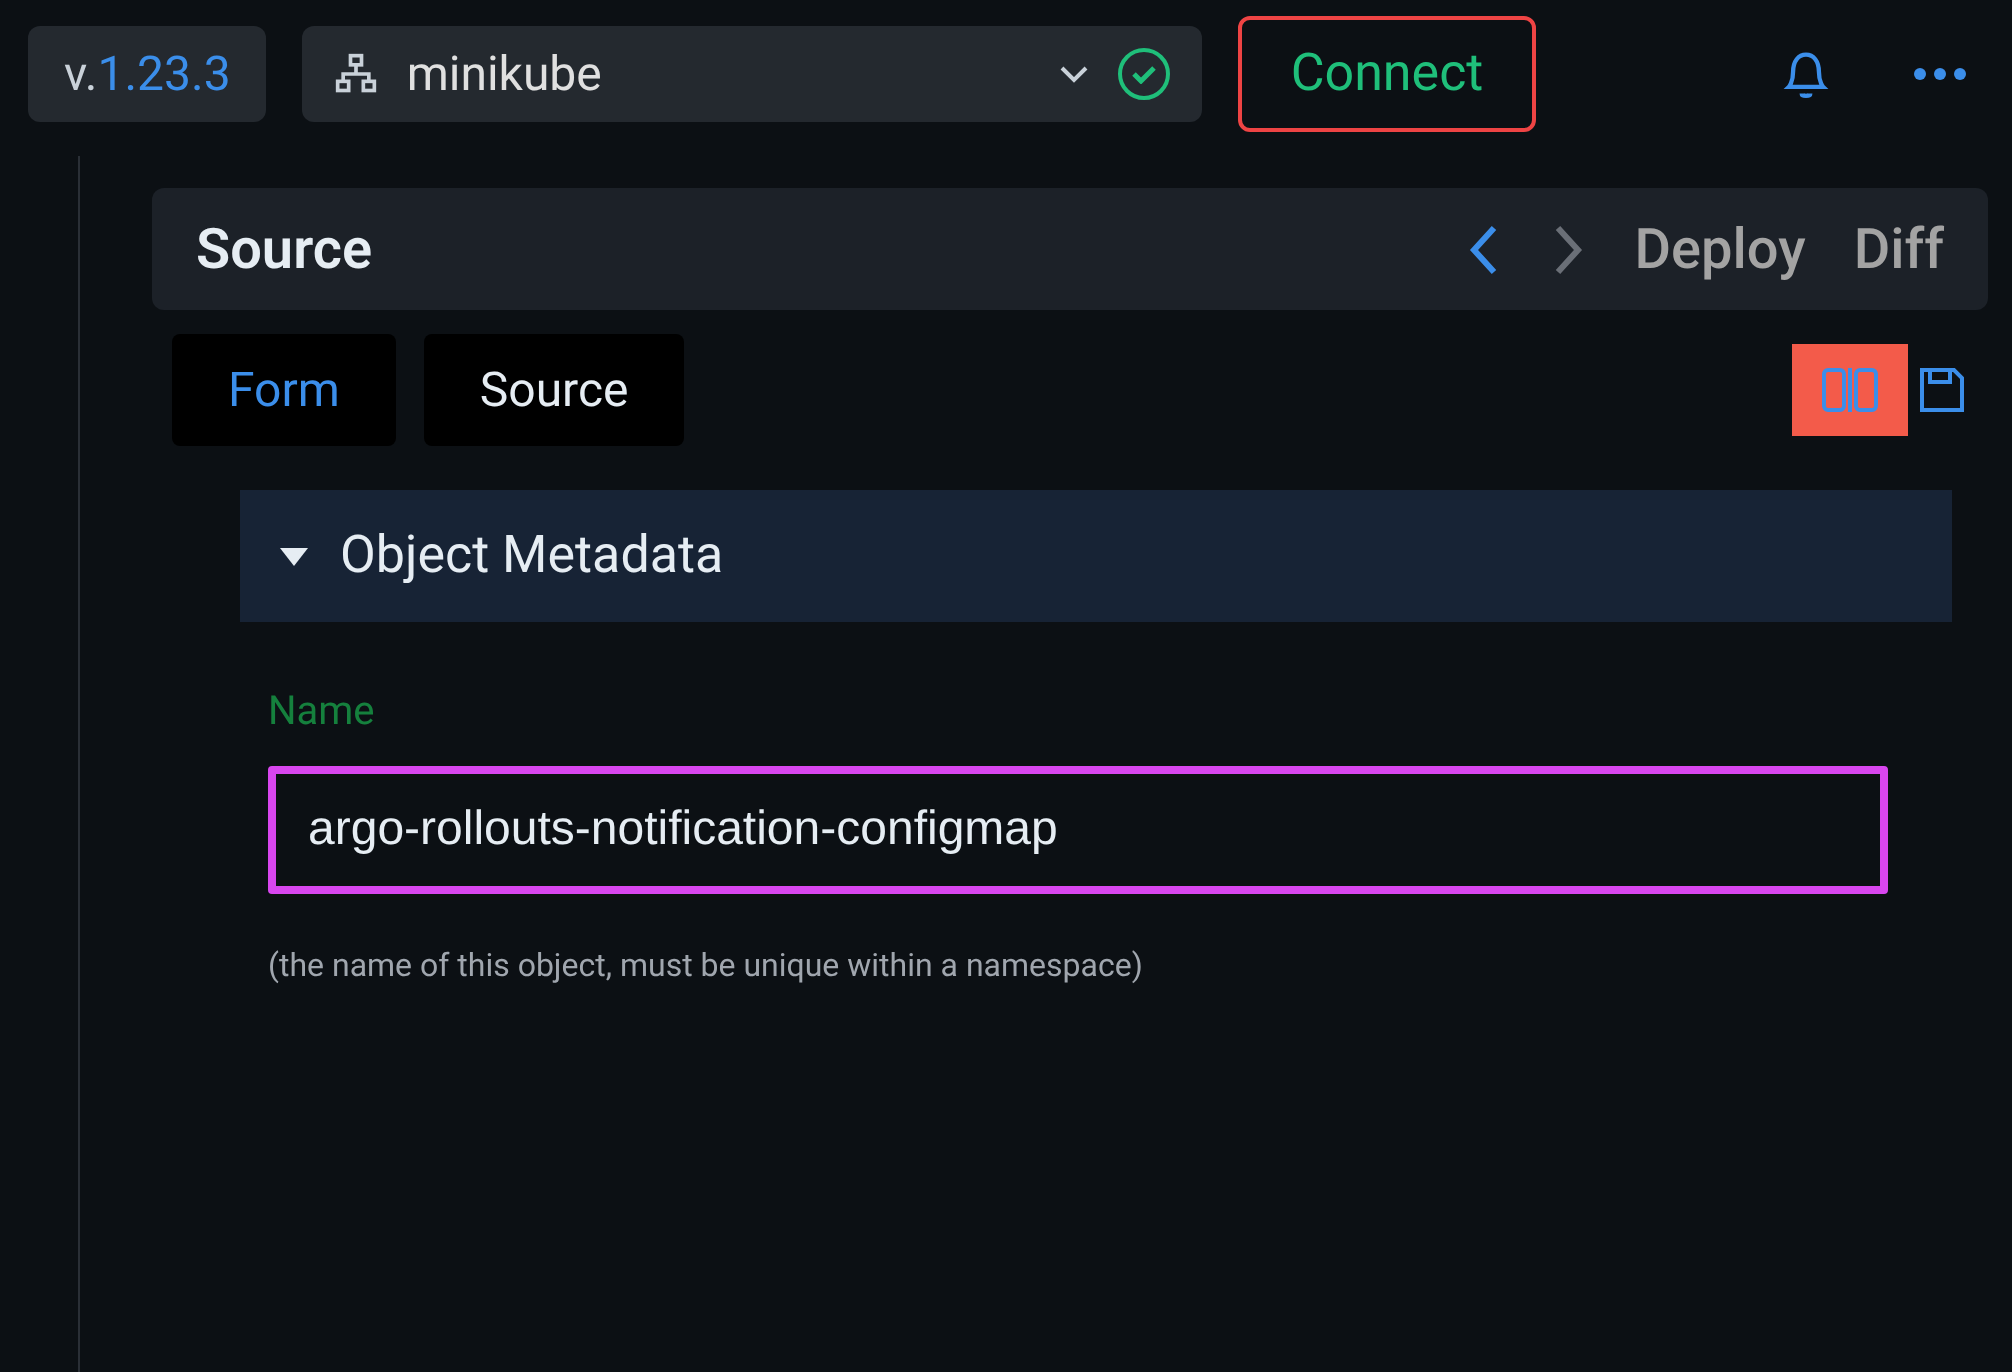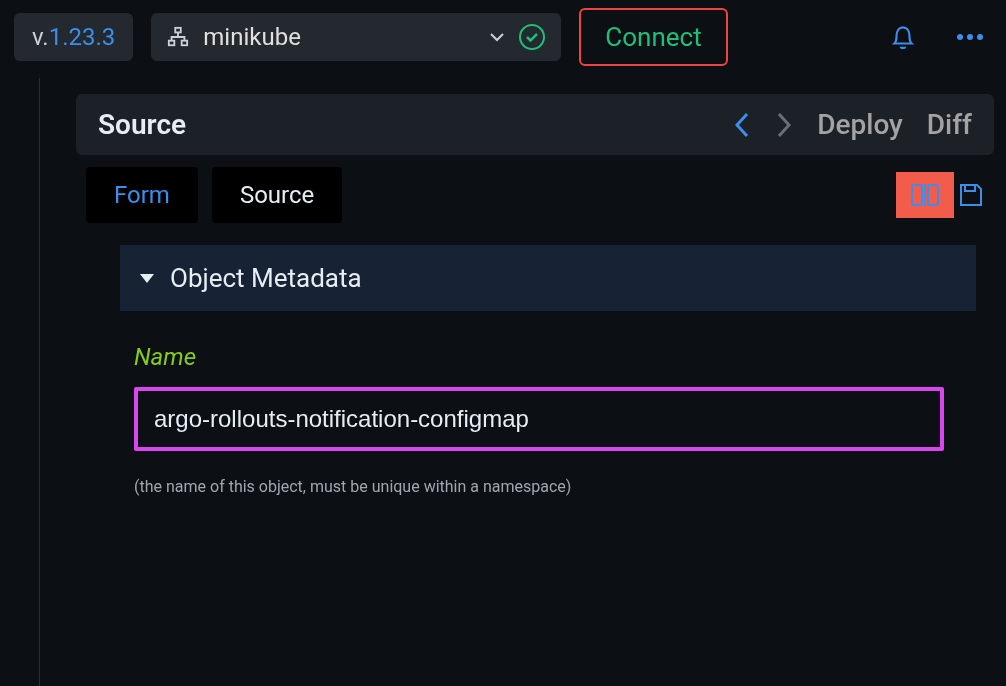--- a/index.html
+++ b/index.html
@@ -38,21 +38,21 @@
     .cluster-pill {
       background: #24292f;
       border-radius: 6px;
       padding: 10px 16px;
       display: flex;
       align-items: center;
       gap: 16px;
       font-size: 24px;
       color: #e0e0e0;
       flex: 0 0 auto;
-      width: 410px;
+      width: 450px;
       justify-content: space-between;
     }
     .cluster-left {
       display: flex;
       align-items: center;
       gap: 14px;
     }
     .cluster-icon-svg {
       width: 22px;
       height: 22px;
@@ -234,24 +234,23 @@
     }
     .section-title {
       font-size: 26px;
       color: #e6edf3;
     }
     .field-block {
       margin-left: 40px;
       padding-top: 24px;
     }
     .field-label {
-      font-size: 24px;
-      color: #84cc16;
+      font-size: 20px;
+      color: #15803d;
       margin-bottom: 16px;
-      font-style: italic;
     }
     .field-input {
       width: 100%;
       max-width: 810px;
       background: #0c1014;
       border: 4px solid #d946ef;
       color: #e6edf3;
       font-size: 24px;
       padding: 14px 16px;
       border-radius: 2px;

